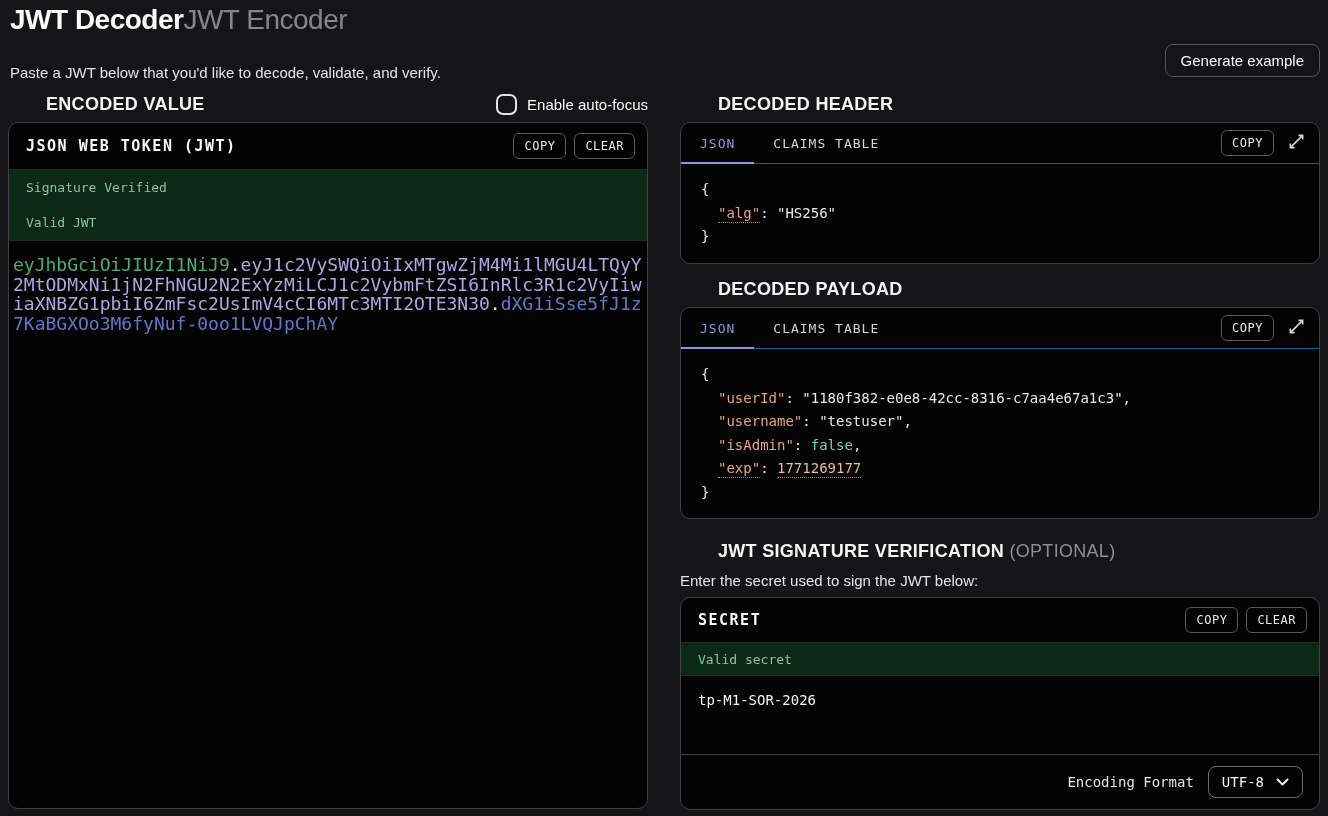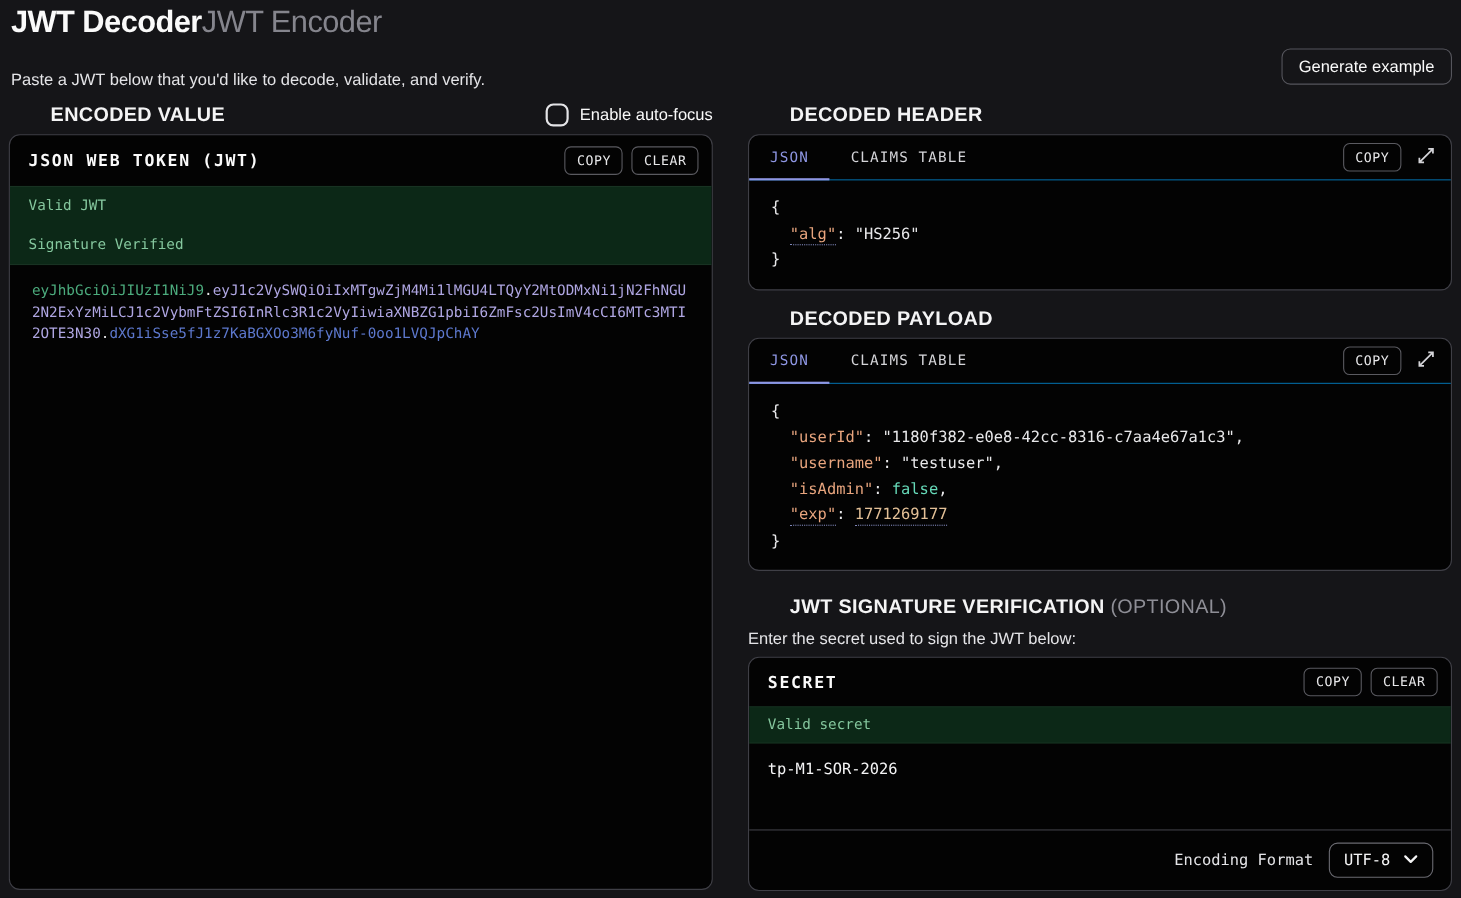--- a/index.html
+++ b/index.html
@@ -45,22 +45,22 @@
         font-family:"DejaVu Sans Mono", monospace; font-size:12px; letter-spacing:0.5px;
         padding:5px 10px; cursor:pointer; }
 
   .status-block { background:#0c2817; display:flex; flex-direction:column; justify-content:space-between;
         padding:10px 17px; height:72px; flex:none;
         border-top:1px solid rgba(255,255,255,0.05); border-bottom:1px solid rgba(255,255,255,0.05); }
   .status-line { font-family:"DejaVu Sans Mono", monospace; font-size:13px; color:#85c79e; }
   .status-single { background:#0c2817; height:34px; display:flex; align-items:center; padding:0 17px; flex:none;
         border-top:1px solid rgba(255,255,255,0.05); border-bottom:1px solid rgba(255,255,255,0.05); }
 
-  .token-area { flex:1; padding:14px 20px; font-family:"DejaVu Sans Mono", monospace;
-        font-size:13px; line-height:19.5px; word-break:break-all; cursor:text; }
+  .token-area { flex:1; padding:14px 4px; font-family:"DejaVu Sans Mono", monospace;
+        font-size:18px; line-height:19.5px; word-break:break-all; cursor:text; }
   .tok-header { color:#4cab7d; }
   .tok-dot { color:#e8e8ea; }
   .tok-payload { color:#afa6e2; }
   .tok-sig { color:#5d78cd; }
 
   
   .tabbar { height:41px; border-bottom:1px solid #0369a1; display:flex; align-items:stretch; flex:none;
         padding-right:12px; }
   .tab { font-family:"DejaVu Sans Mono", monospace; font-size:13px; letter-spacing:1px;
         display:flex; align-items:center; padding:0 19px; cursor:pointer; color:#d4d4d8; position:relative; }
@@ -122,22 +122,22 @@
 
       <div class="panel left-panel">
         <div class="panel-head">
           <div class="panel-title">JSON WEB TOKEN (JWT)</div>
           <div class="btn-group">
             <button class="btn-chip">COPY</button>
             <button class="btn-chip">CLEAR</button>
           </div>
         </div>
         <div class="status-block">
+          <span class="status-line">Signature Verified</span>
           <span class="status-line">Valid JWT</span>
-          <span class="status-line">Signature Verified</span>
         </div>
         <div class="token-area"><span class="tok-header">eyJhbGciOiJIUzI1NiJ9</span><span class="tok-dot">.</span><span class="tok-payload">eyJ1c2VySWQiOiIxMTgwZjM4Mi1lMGU4LTQyY2MtODMxNi1jN2FhNGU2N2ExYzMiLCJ1c2VybmFtZSI6InRlc3R1c2VyIiwiaXNBZG1pbiI6ZmFsc2UsImV4cCI6MTc3MTI2OTE3N30</span><span class="tok-dot">.</span><span class="tok-sig">dXG1iSse5fJ1z7KaBGXOo3M6fyNuf-0oo1LVQJpChAY</span></div>
       </div>
     </div>
 
     <div>
 
       <div class="section-label-row">
         <div class="section-label">DECODED HEADER</div>
       </div>

